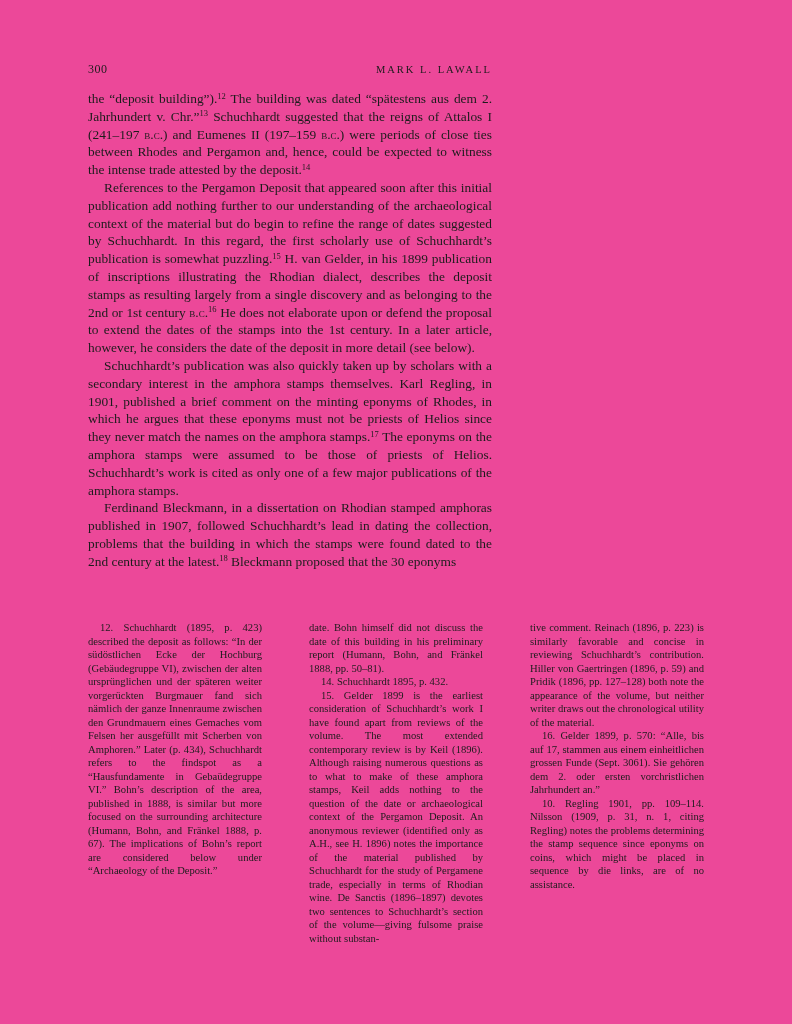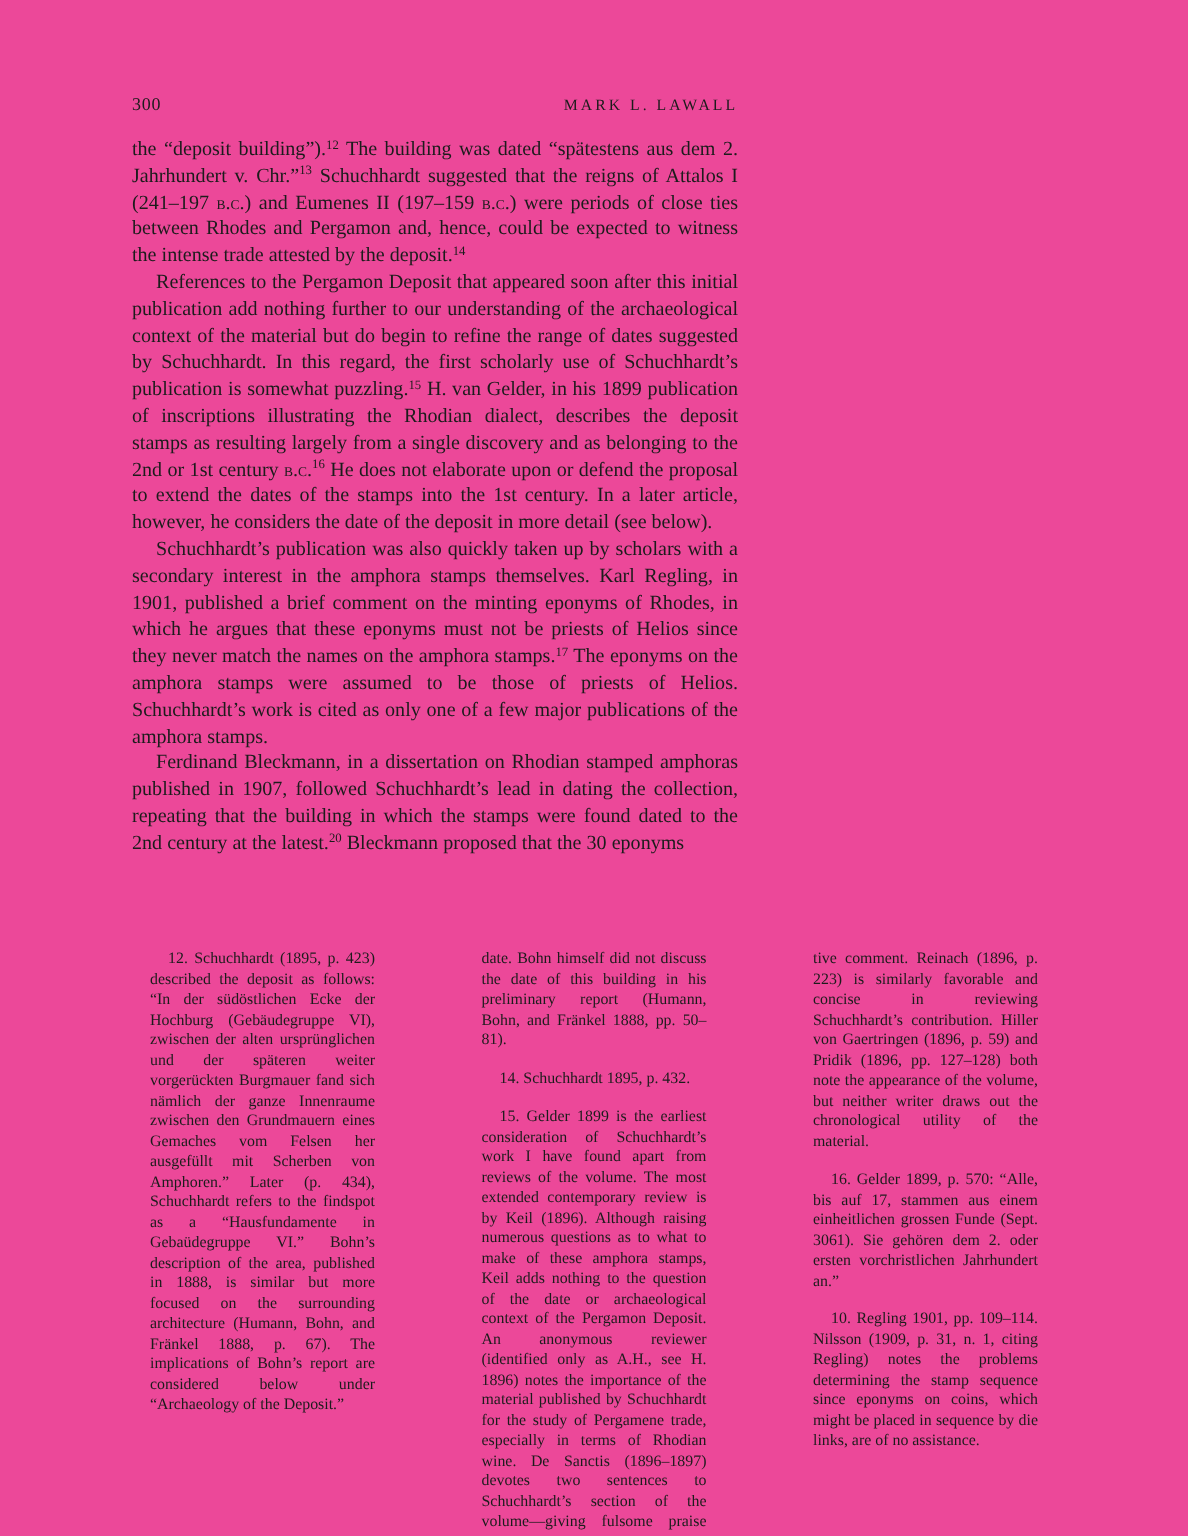--- a/index.html
+++ b/index.html
@@ -67,40 +67,40 @@
     gap: 47px;
     font-size: 10.6px;
     line-height: 13.5px;
     text-align: justify;
   }
   .fn-col {
     flex: 0 0 174px;
     width: 174px;
   }
   .fn-para {
-    margin: 12px;
+    margin: 0;
   }
   .fn-para.indent {
     text-indent: 12px;
   }
 </style>
 </head>
 <body>
 
 <div class="page">
   <header class="running-header">
     <span class="folio">300</span>
     <span class="running-head">MARK L. LAWALL</span>
   </header>
 
   <main class="body-text" id="body-text">
       <p class="para"><span>the “deposit building”).</span><sup class="fn-ref">12</sup><span> The building was dated “spätestens aus dem 2. Jahrhundert v. Chr.”</span><sup class="fn-ref">13</sup><span> Schuchhardt suggested that the reigns of Attalos I (241–197 </span><span class="sc">b.c.</span><span>) and Eumenes II (197–159 </span><span class="sc">b.c.</span><span>) were periods of close ties between Rhodes and Pergamon and, hence, could be expected to witness the intense trade attested by the deposit.</span><sup class="fn-ref">14</sup></p>
       <p class="para indent"><span>References to the Pergamon Deposit that appeared soon after this initial publication add nothing further to our understanding of the archaeological context of the material but do begin to refine the range of dates suggested by Schuchhardt. In this regard, the first scholarly use of Schuchhardt’s publication is somewhat puzzling.</span><sup class="fn-ref">15</sup><span> H. van Gelder, in his 1899 publication of inscriptions illustrating the Rhodian dialect, describes the deposit stamps as resulting largely from a single discovery and as belonging to the 2nd or 1st century </span><span class="sc">b.c.</span><sup class="fn-ref">16</sup><span> He does not elaborate upon or defend the proposal to extend the dates of the stamps into the 1st century. In a later article, however, he considers the date of the deposit in more detail (see below).</span></p>
       <p class="para indent"><span>Schuchhardt’s publication was also quickly taken up by scholars with a secondary interest in the amphora stamps themselves. Karl Regling, in 1901, published a brief comment on the minting eponyms of Rhodes, in which he argues that these eponyms must not be priests of Helios since they never match the names on the amphora stamps.</span><sup class="fn-ref">17</sup><span> The eponyms on the amphora stamps were assumed to be those of priests of Helios. Schuchhardt’s work is cited as only one of a few major publications of the amphora stamps.</span></p>
-      <p class="para indent"><span>Ferdinand Bleckmann, in a dissertation on Rhodian stamped amphoras published in 1907, followed Schuchhardt’s lead in dating the collection, repeating that the building in which the stamps were found dated to the 2nd century at the latest.</span><sup class="fn-ref">20</sup><span> Bleckmann proposed that the 30 eponyms</span></p>
+      <p class="para indent"><span>Ferdinand Bleckmann, in a dissertation on Rhodian stamped amphoras published in 1907, followed Schuchhardt’s lead in dating the collection, problems that the building in which the stamps were found dated to the 2nd century at the latest.</span><sup class="fn-ref">18</sup><span> Bleckmann proposed that the 30 eponyms</span></p>
     </main>
 
   <section class="footnotes" id="footnotes">
       <div class="fn-col">
         <p class="fn-para indent">12. Schuchhardt (1895, p. 423) described the deposit as follows: “In der südöstlichen Ecke der Hochburg (Gebäudegruppe VI), zwischen der alten ursprünglichen und der späteren weiter vorgerückten Burgmauer fand sich nämlich der ganze Innenraume zwischen den Grundmauern eines Gemaches vom Felsen her ausgefüllt mit Scherben von Amphoren.” Later (p. 434), Schuchhardt refers to the findspot as a “Hausfundamente in Gebaüdegruppe VI.” Bohn’s description of the area, published in 1888, is similar but more focused on the surrounding architecture (Humann, Bohn, and Fränkel 1888, p. 67). The implications of Bohn’s report are considered below under “Archaeology of the Deposit.”</p>
       </div>
       <div class="fn-col">
         <p class="fn-para">date. Bohn himself did not discuss the date of this building in his preliminary report (Humann, Bohn, and Fränkel 1888, pp. 50–81).</p>
         <p class="fn-para indent">14. Schuchhardt 1895, p. 432.</p>
         <p class="fn-para indent">15. Gelder 1899 is the earliest consideration of Schuchhardt’s work I have found apart from reviews of the volume. The most extended contemporary review is by Keil (1896). Although raising numerous questions as to what to make of these amphora stamps, Keil adds nothing to the question of the date or archaeological context of the Pergamon Deposit. An anonymous reviewer (identified only as A.H., see H. 1896) notes the importance of the material published by Schuchhardt for the study of Pergamene trade, especially in terms of Rhodian wine. De Sanctis (1896–1897) devotes two sentences to Schuchhardt’s section of the volume—giving fulsome praise without substan-</p>

